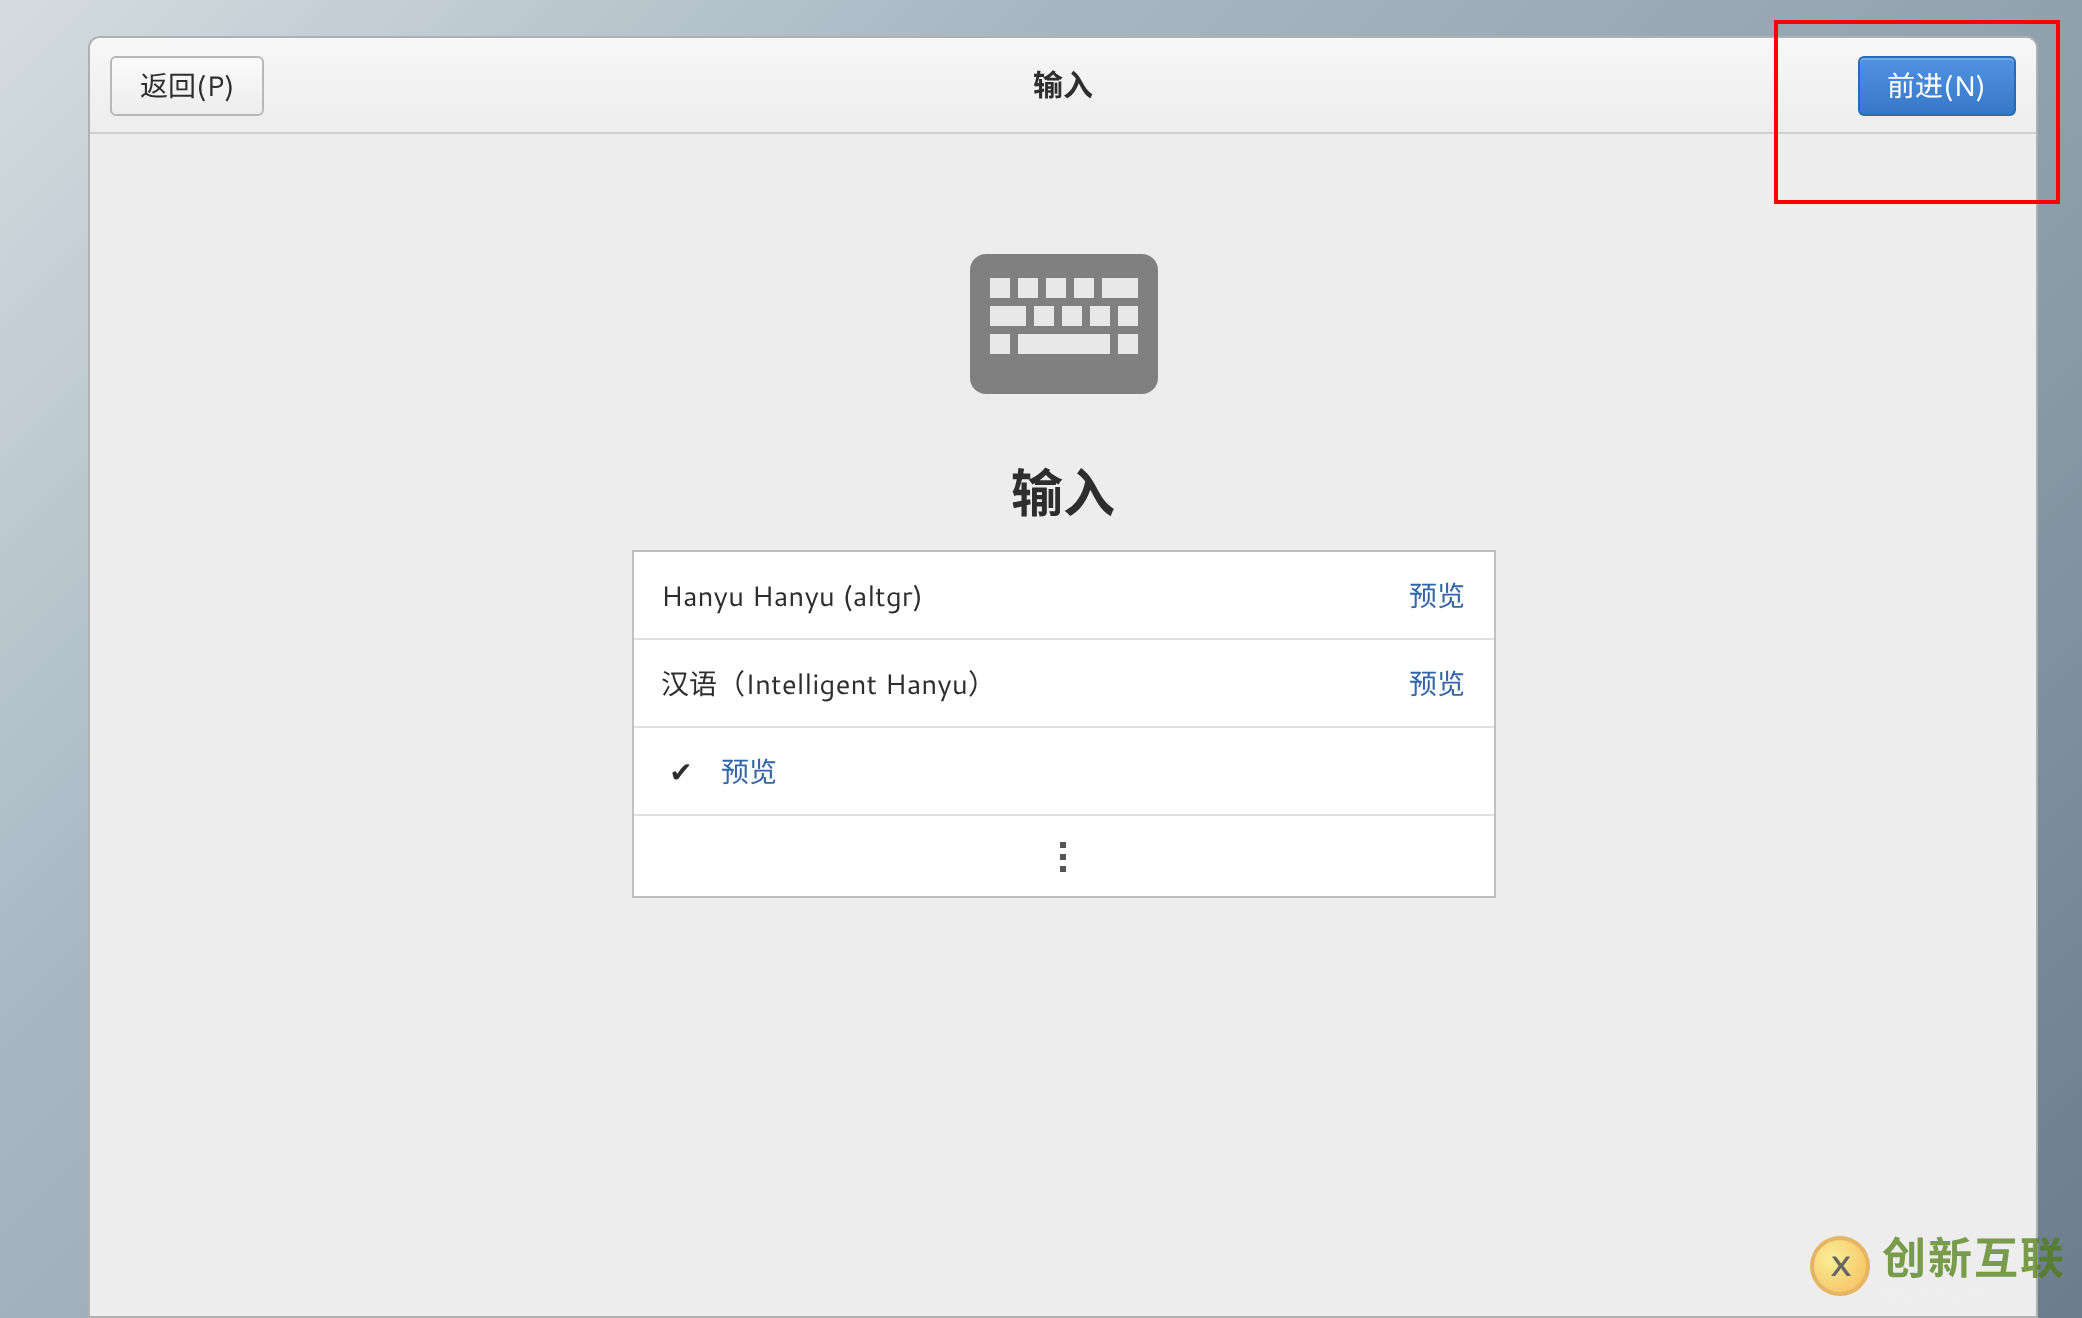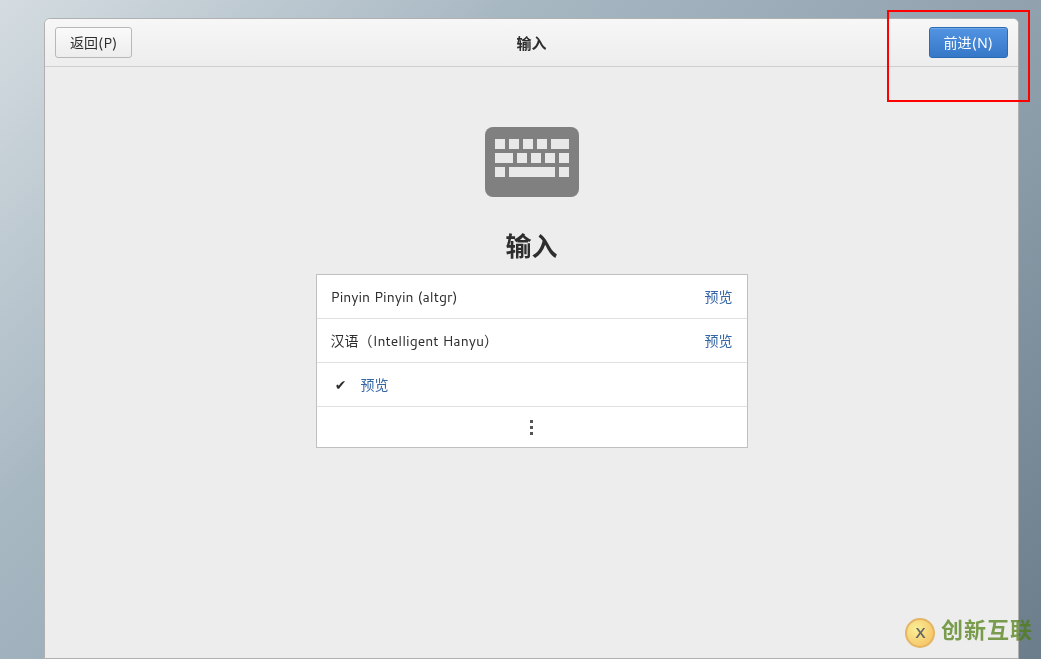--- a/index.html
+++ b/index.html
@@ -201,21 +201,21 @@
         <rect x="10" y="40" width="10" height="10" fill="#e8e8e8"></rect>
         <rect x="24" y="40" width="46" height="10" fill="#e8e8e8"></rect>
         <rect x="74" y="40" width="10" height="10" fill="#e8e8e8"></rect>
       </svg>
     </div>
 
     <div class="heading">输入</div>
 
     <div class="listbox">
       <div class="list-row">
-        <span class="label">Pinyin Pinyin (altgr)</span>
+        <span class="label">Hanyu Hanyu (altgr)</span>
         <span class="check"></span>
         <a class="preview-link">预览</a>
       </div>
       <div class="list-row">
         <span class="label">汉语（Intelligent Hanyu）</span>
         <span class="check"></span>
         <a class="preview-link">预览</a>
       </div>
       <div class="list-row">
         <span class="check">✔</span>

